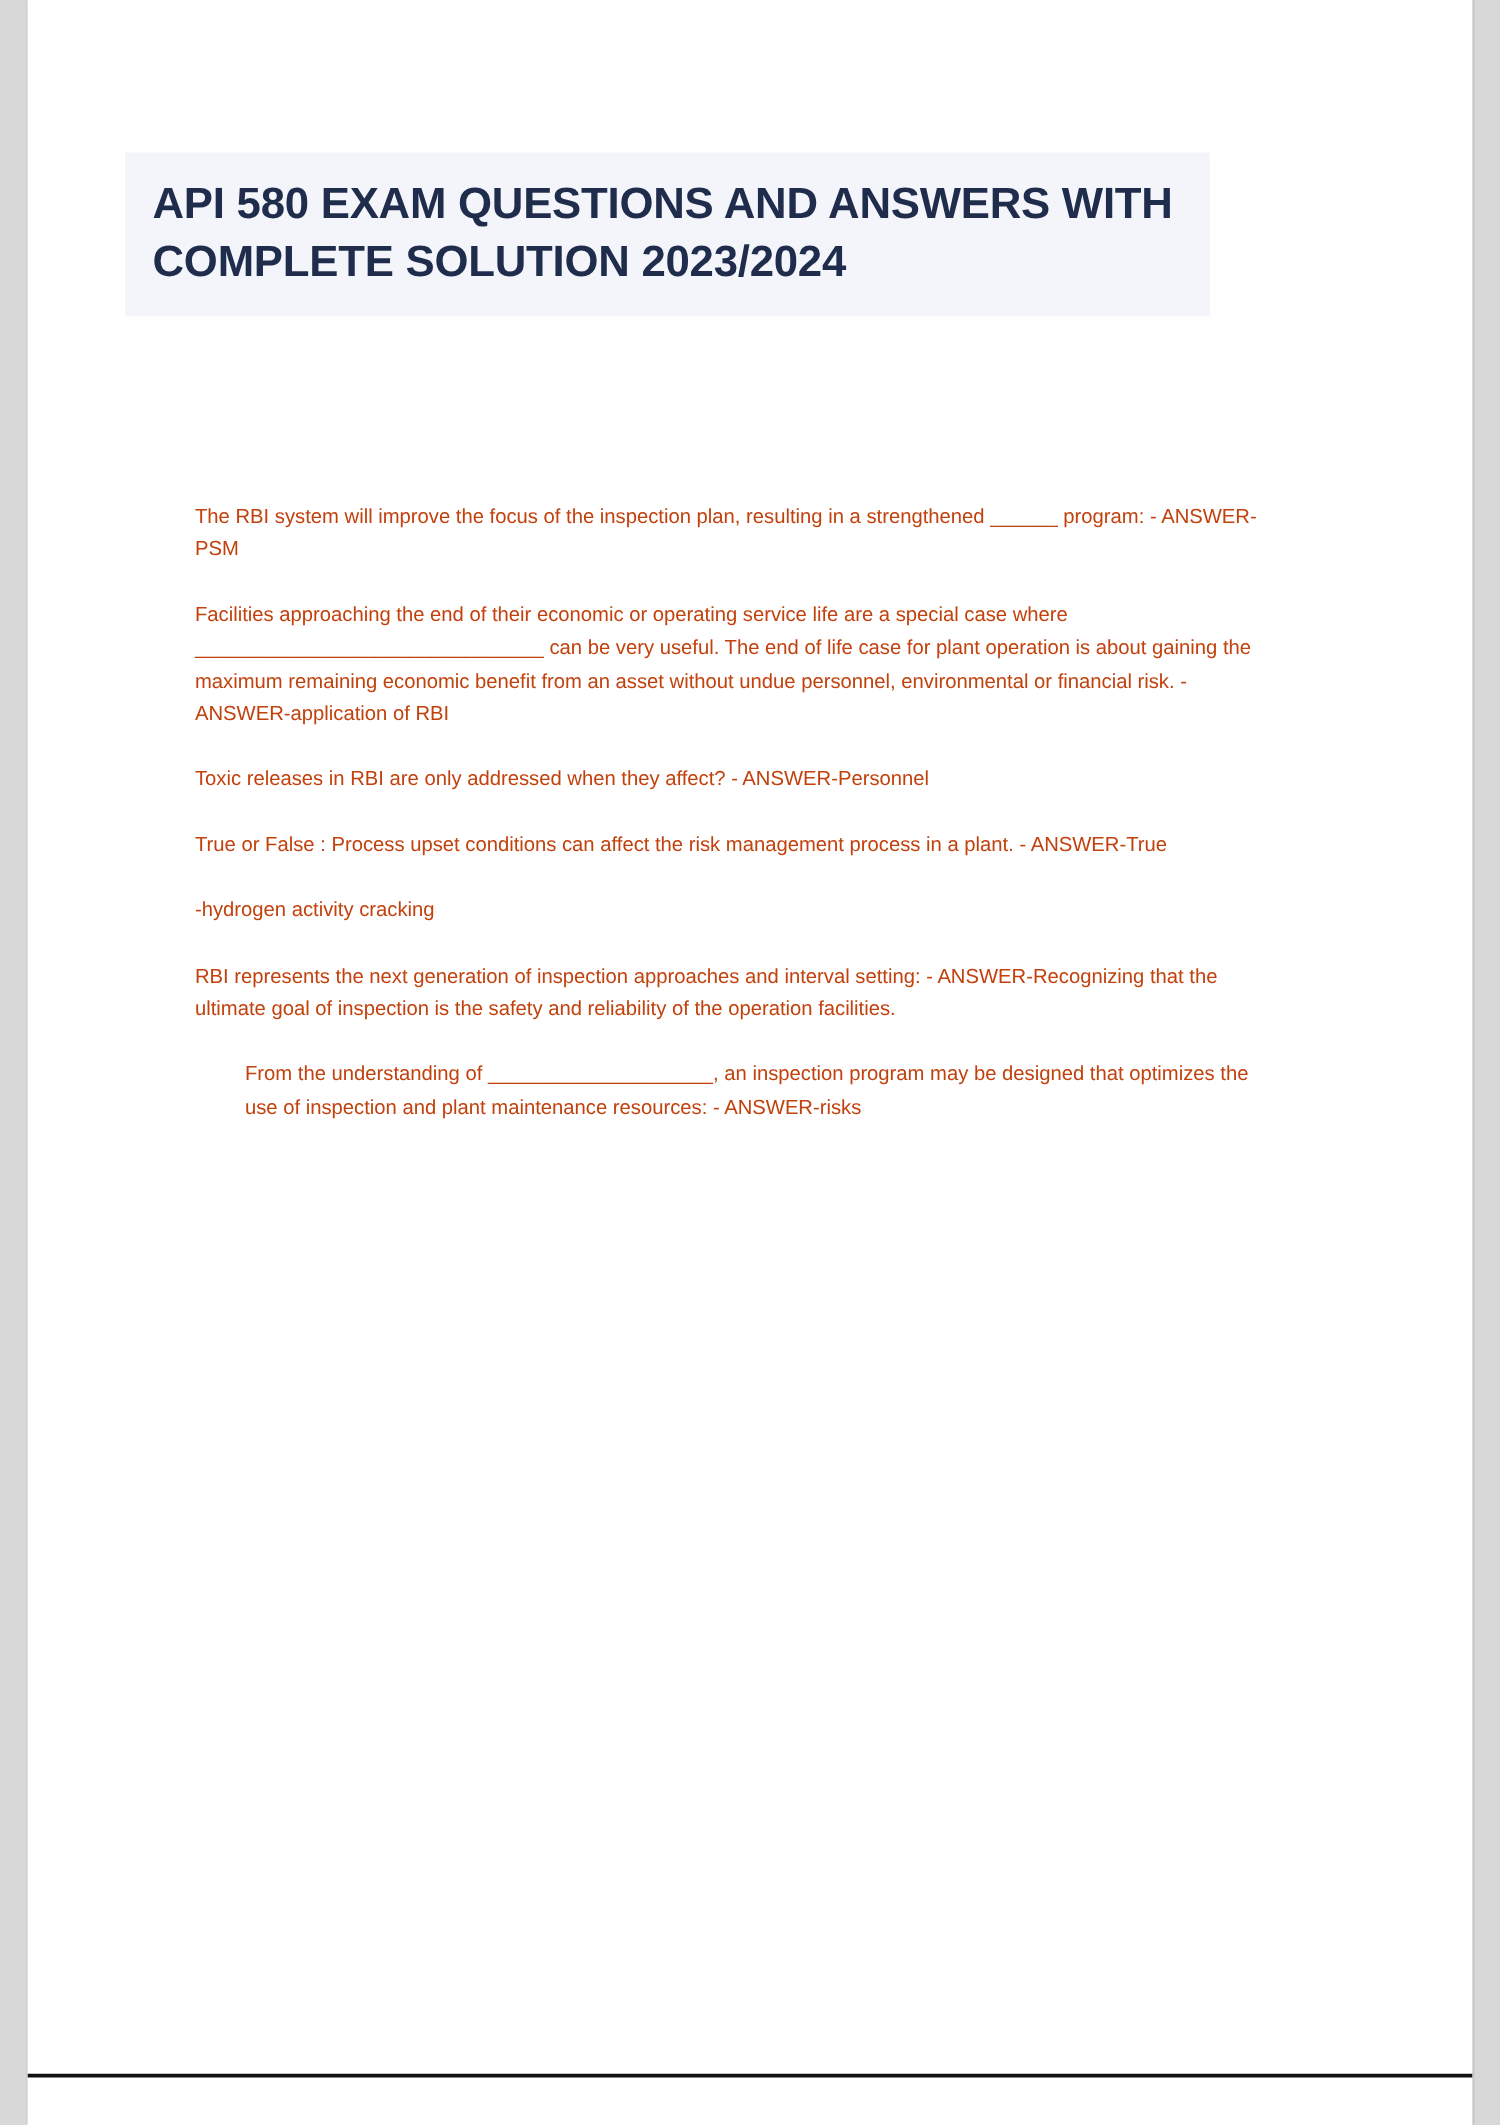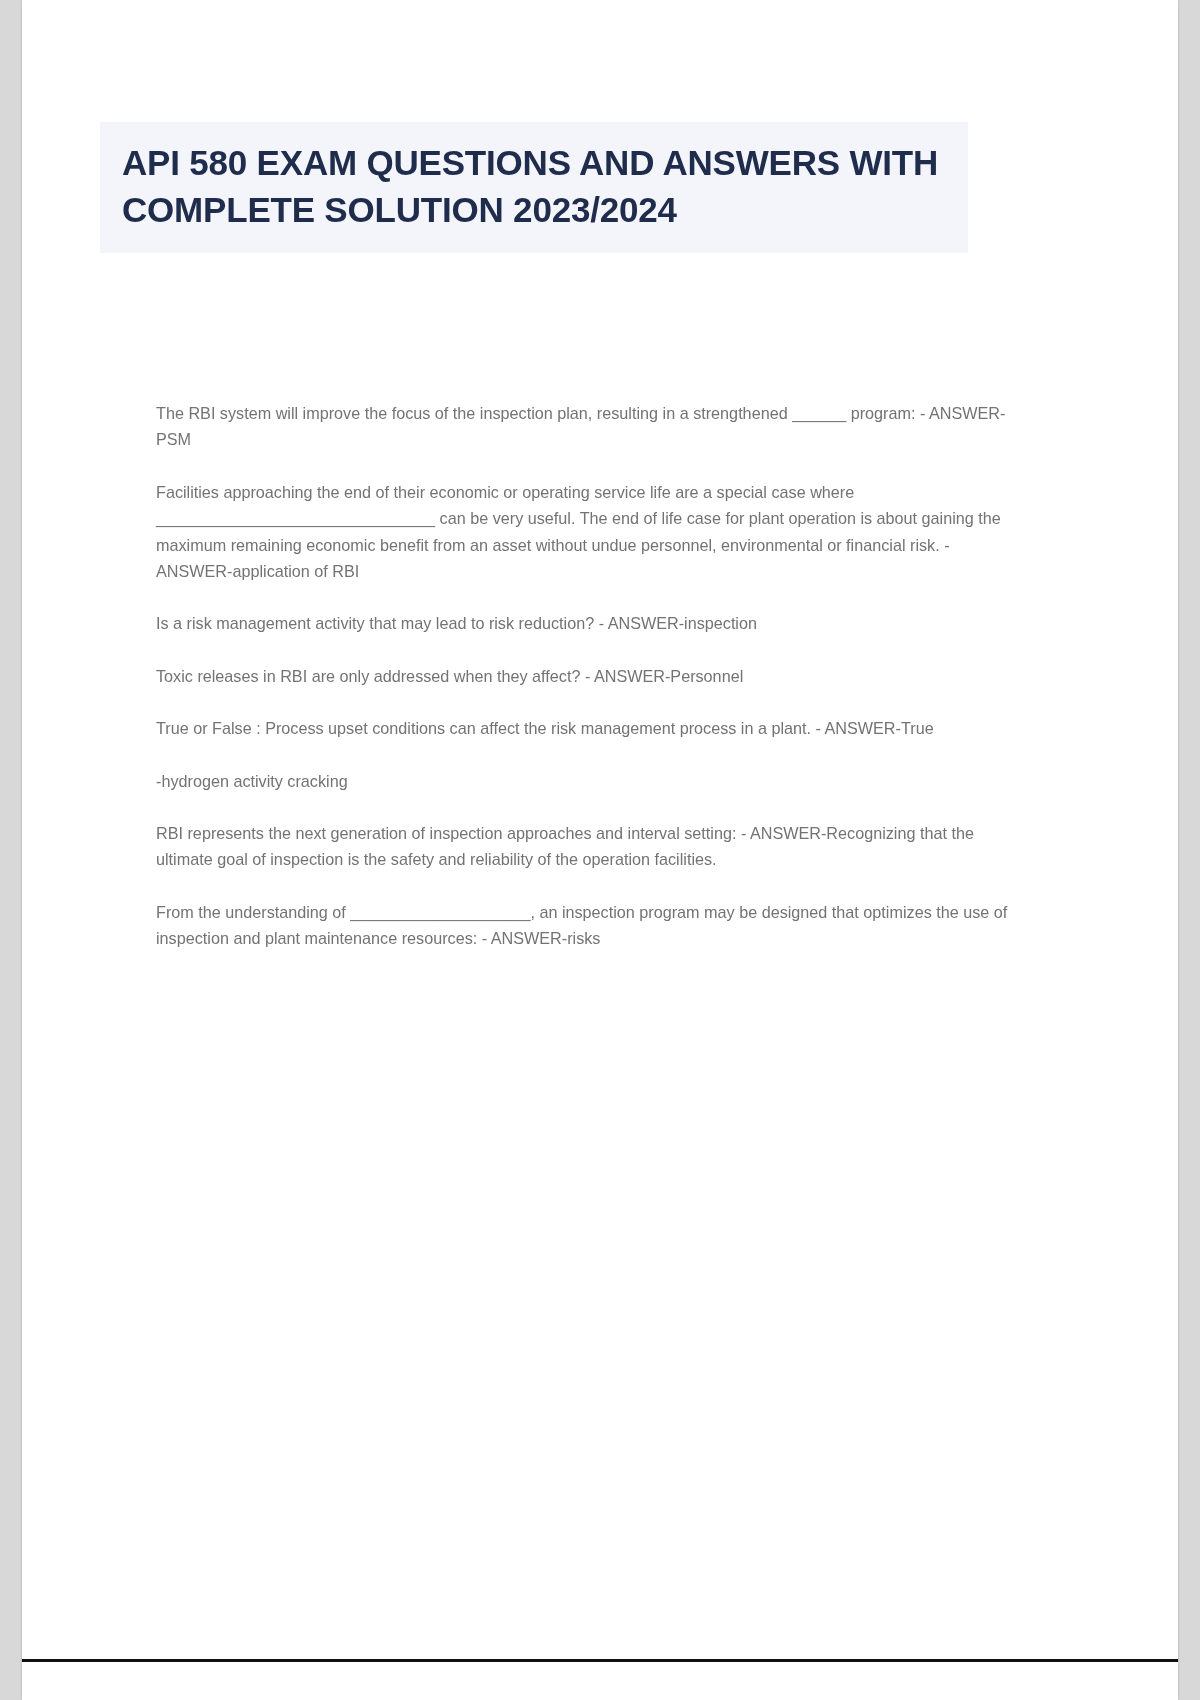--- a/index.html
+++ b/index.html
@@ -39,27 +39,28 @@
     color: #1f2c4c;
     letter-spacing: -0.2px;
   }
   .body-text {
     position: absolute;
     left: 134px;
     top: 400px;
     width: 864px;
     font-size: 16.2px;
     line-height: 1.63;
-    color: #737373;
+    color: #c2410c;
   }
   .qa-block {
     margin: 0 0 26px 0;
   }
   .qa-block:last-child {
     margin-bottom: 0;
+    margin-left: 40px;
   }
   .qa-line {
     margin: 0;
   }
   .bottom-rule {
     position: absolute;
     left: 0;
     right: 0;
     bottom: 38px;
     height: 3px;
@@ -76,23 +77,20 @@
   </div>
 
   <div class="body-text">
       <div class="qa-block">
         <p class="qa-line">The RBI system will improve the focus of the inspection plan, resulting in a strengthened ______ program: - ANSWER-PSM</p>
       </div>
       <div class="qa-block">
         <p class="qa-line">Facilities approaching the end of their economic or operating service life are a special case where _______________________________ can be very useful. The end of life case for plant operation is about gaining the maximum remaining economic benefit from an asset without undue personnel, environmental or financial risk. - ANSWER-application of RBI</p>
       </div>
       <div class="qa-block">
-        <p class="qa-line">Is a risk management activity that may lead to risk reduction? - ANSWER-inspection</p>
-      </div>
-      <div class="qa-block">
         <p class="qa-line">Toxic releases in RBI are only addressed when they affect? - ANSWER-Personnel</p>
       </div>
       <div class="qa-block">
         <p class="qa-line">True or False : Process upset conditions can affect the risk management process in a plant. - ANSWER-True</p>
       </div>
       <div class="qa-block">
         <p class="qa-line">-hydrogen activity cracking</p>
       </div>
       <div class="qa-block">
         <p class="qa-line">RBI represents the next generation of inspection approaches and interval setting: - ANSWER-Recognizing that the ultimate goal of inspection is the safety and reliability of the operation facilities.</p>

